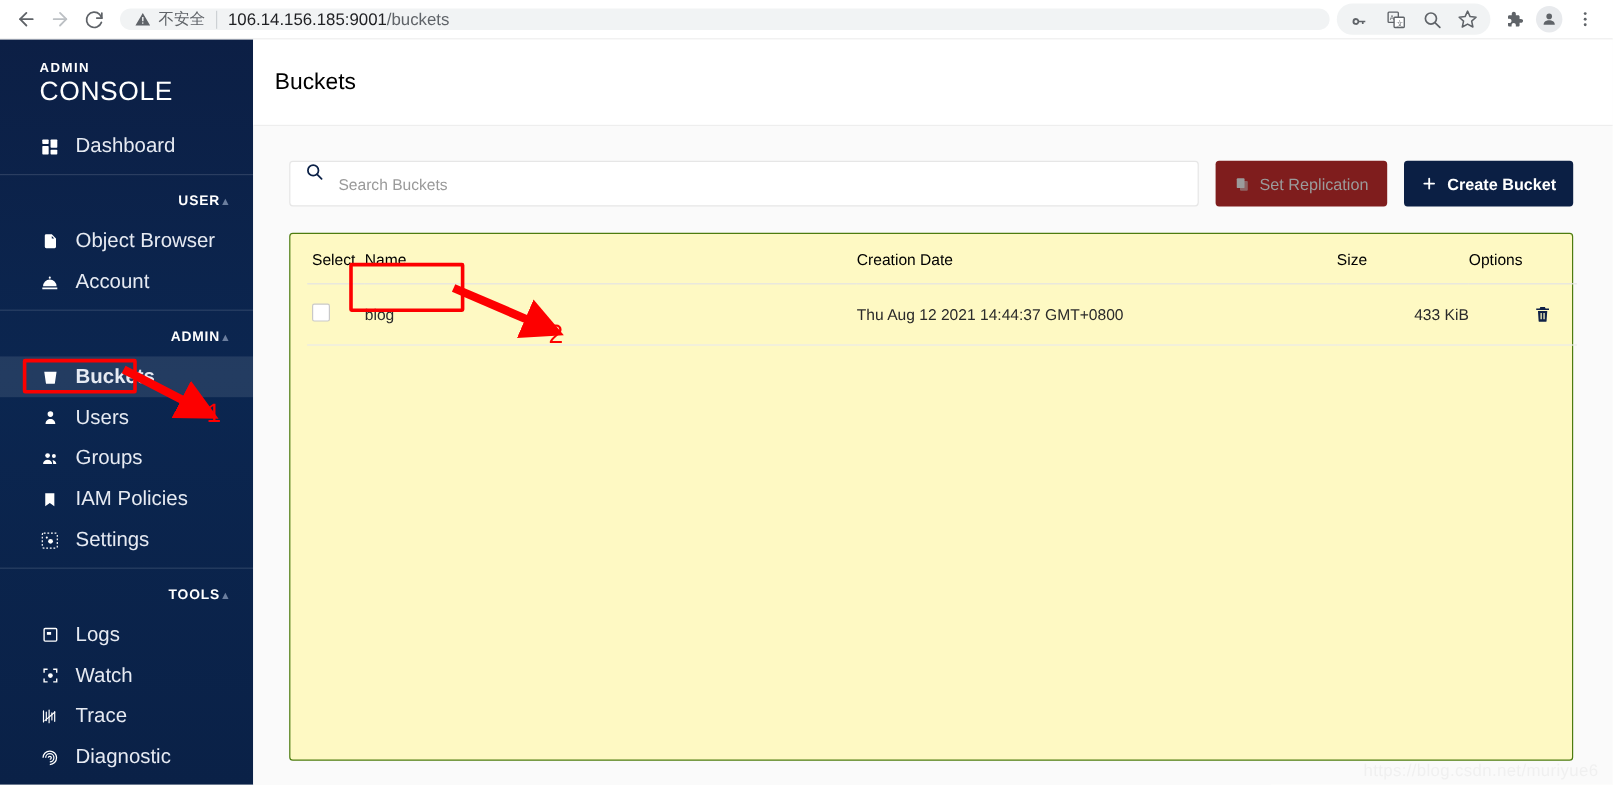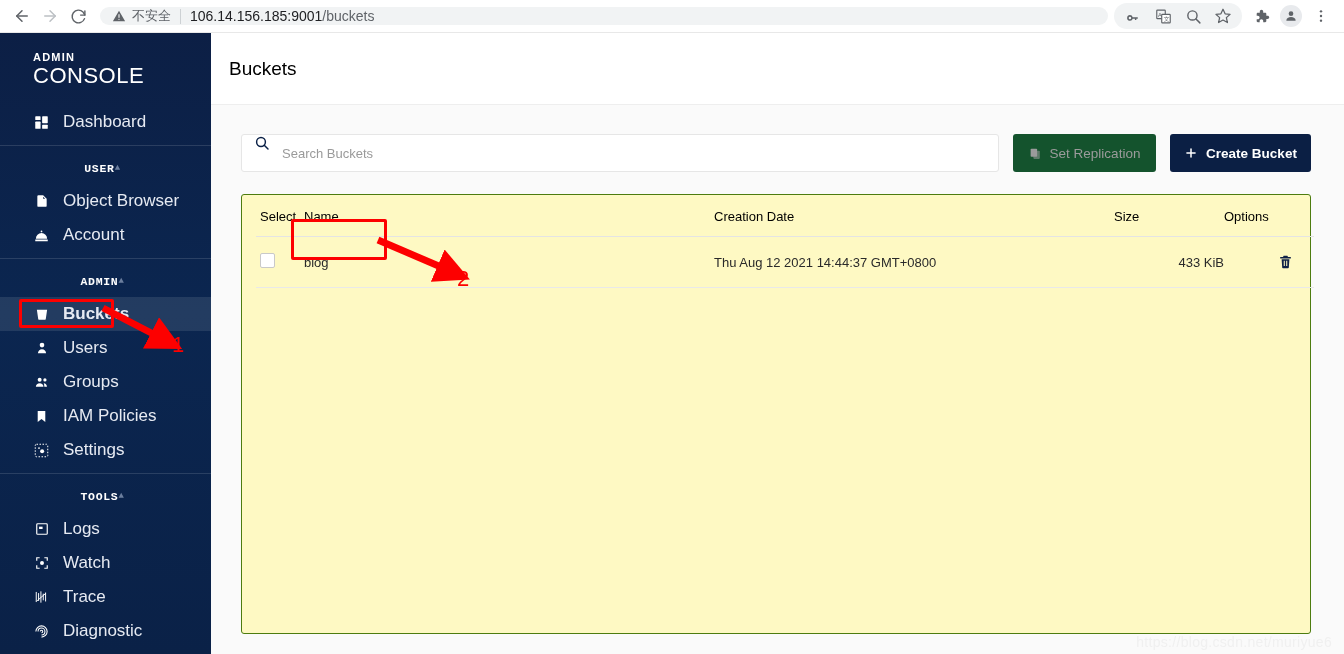--- a/index.html
+++ b/index.html
@@ -136,28 +136,27 @@
     display: flex; align-items: center; justify-content: center;
     color: #ffffff;
   }
   .menu-item.selected {
     background: rgba(255,255,255,0.10);
     font-weight: bold;
   }
   .section-title {
     display: flex;
     align-items: center;
-    justify-content: center;
+    justify-content: flex-end;
     height: 32px;
     padding: 0 18px 0 12px;
     font-size: 11.5px;
     letter-spacing: 0.7px;
     color: #ffffff;
     font-weight: bold;
-    font-family: Liberation Mono, monospace;
   }
   .section-title .caret {
     color: #6b7e9e;
     font-size: 9px;
   }
   .divider {
     height: 1px;
     background: rgba(255,255,255,0.13);
     margin: 6px 0 0 0;
   }
@@ -227,21 +226,21 @@
     align-items: center;
     justify-content: center;
     gap: 8px;
     font-size: 13.5px;
     border: none;
     font-family: "Liberation Sans", sans-serif;
     padding: 0 20px;
     white-space: nowrap;
   }
   .btn-disabled {
-    background: #14532d;
+    background: #7f1d1d;
     color: #9b9b9b;
     width: 143px;
     padding: 0;
   }
   .btn-primary {
     background: #0b1f44;
     color: #ffffff;
     font-weight: bold;
     width: 141px;
     padding: 0;

